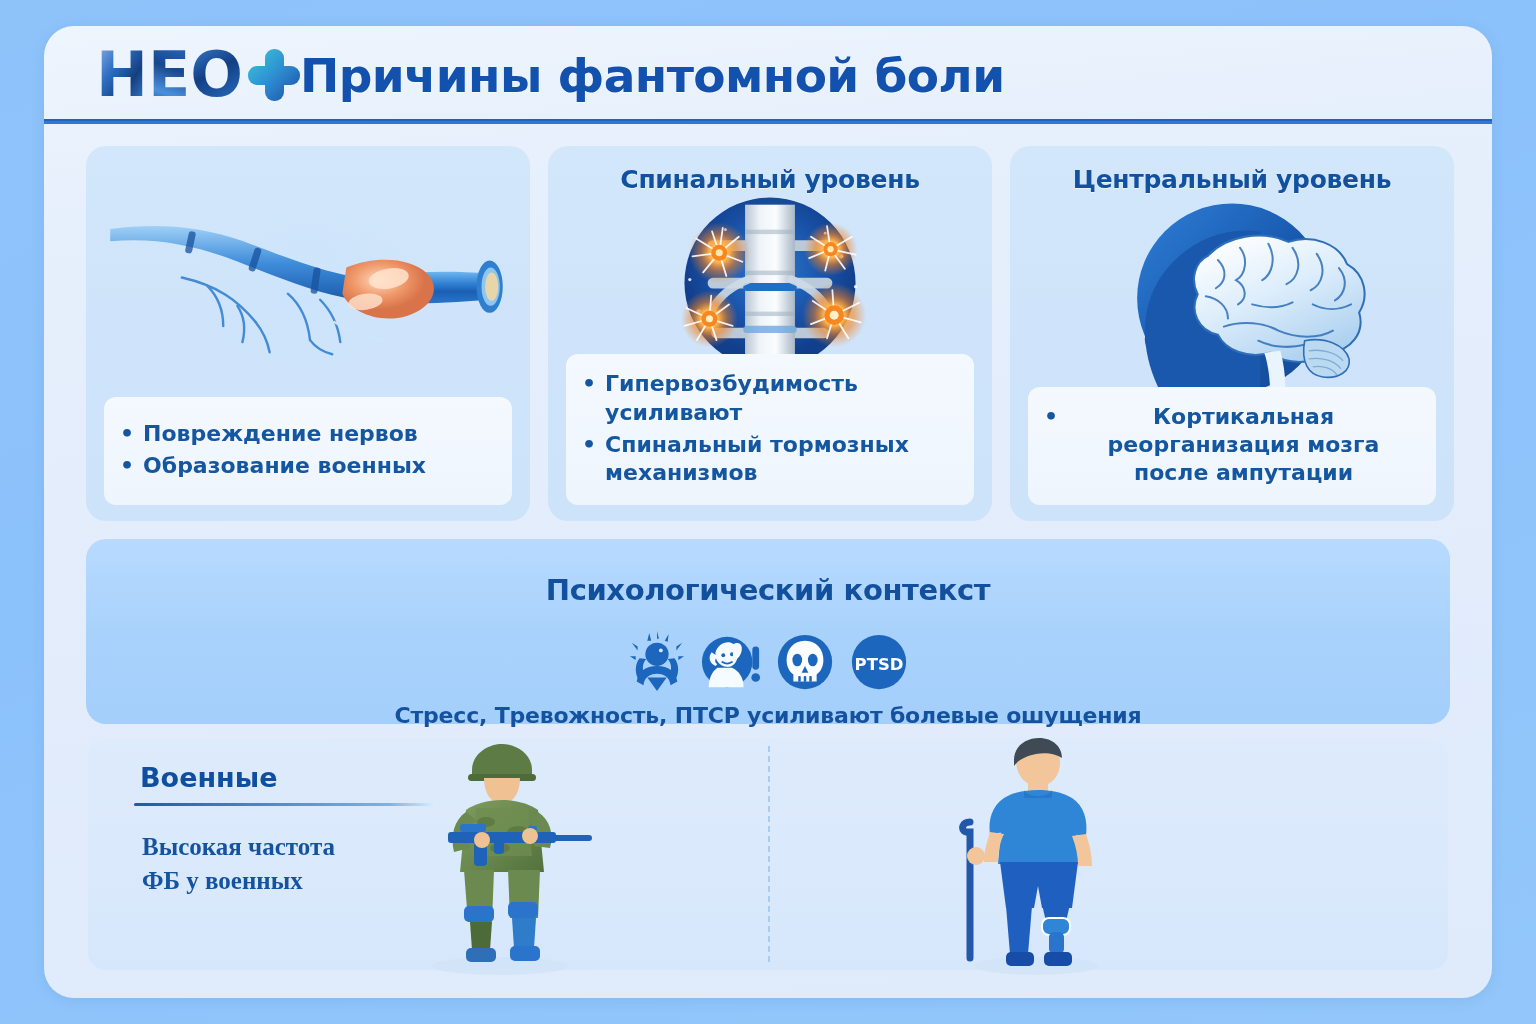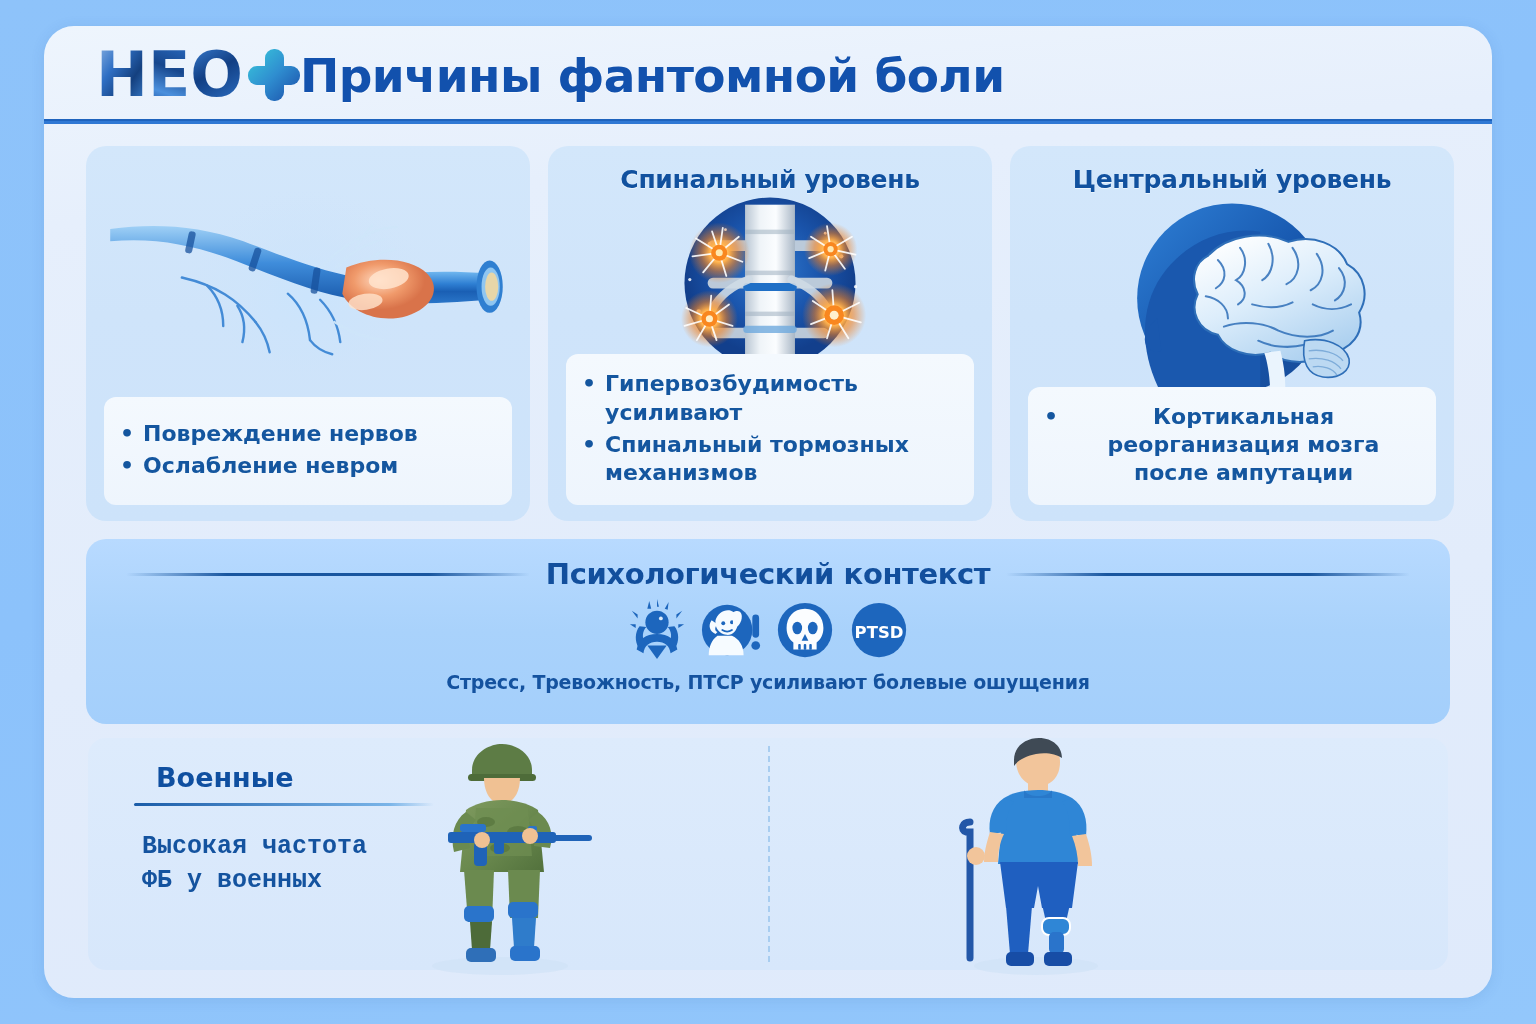--- a/index.html
+++ b/index.html
@@ -158,20 +158,21 @@
     border-radius: 20px;
     background: linear-gradient(180deg, #b8daff 0%, #a9d2fb 50%, #a4cffb 100%);
     position: relative;
     padding-top: 18px;
   }
   .psych-head {
     display: flex;
     align-items: center;
     gap: 16px;
     padding: 0 40px;
+    flex-direction: column;
   }
   .psych-head .rule {
     flex: 1; height: 3px;
     background: linear-gradient(to right, rgba(21,74,150,0), #19569f 25%, #19569f 75%, rgba(21,74,150,0));
     border-radius: 2px;
   }
   .psych-title {
     font-family: "DejaVu Sans", sans-serif;
     font-size: 29px;
     font-weight: 700;
@@ -186,21 +187,21 @@
     gap: 12px;
     margin-top: 8px;
     height: 62px;
   }
   .pic { width: 62px; height: 62px; position: relative; }
   .pic svg { width: 100%; height: 100%; display: block; }
   .psych-caption {
     text-align: center;
     margin-top: 10px;
     font-family: "DejaVu Sans", sans-serif;
-    font-size: 19px;
+    font-size: 22px;
     font-weight: 600;
     color: #14529f;
     letter-spacing: -0.2px;
   }
 
   
   .bottom {
     margin: 14px 44px 0 44px;
     height: 232px;
     display: flex;
@@ -225,33 +226,32 @@
 
   .btext { width: 300px; position: relative; z-index: 2; }
   .bgroup.right .btext { text-align: right; }
 
   .btitle {
     font-family: "DejaVu Sans", sans-serif;
     font-size: 27px;
     font-weight: 700;
     color: #0f4fa0;
     padding: 0 6px 10px 6px;
-    margin-left: 16px;
   }
   .bline {
     height: 3px;
     background: linear-gradient(to right, #1a5ca8, #79b4e8 85%, rgba(120,180,232,0));
     border-radius: 2px;
   }
   .bgroup.right .bline {
     background: linear-gradient(to left, #1a5ca8, #79b4e8 85%, rgba(120,180,232,0));
   }
   .bbody {
     margin-top: 24px;
-    font-family: Liberation Mono, monospace;
+    font-family: Liberation Serif, serif;
     font-size: 25px;
     font-weight: 600;
     color: #14539f;
     line-height: 1.35;
     padding: 0 8px;
   }
 
   .figure {
     position: absolute;
     bottom: -6px;
@@ -350,21 +350,21 @@
           </g>
         </svg>
       </div>
       <div class="bullets">
         <div class="bullet">
           <span class="dot">•</span>
           <span>Повреждение нервов</span>
         </div>
         <div class="bullet">
           <span class="dot">•</span>
-          <span>Ослабление невром</span>
+          <span>Образование военных</span>
         </div>
       </div>
     </div>
 
     <div class="col">
       <div class="col-title">Спинальный уровень</div>
       <div class="art">
         <svg viewBox="0 0 440 180" preserveAspectRatio="xMidYMid meet">
           <defs>
             <radialGradient id="spbg" cx=".5" cy=".42">

